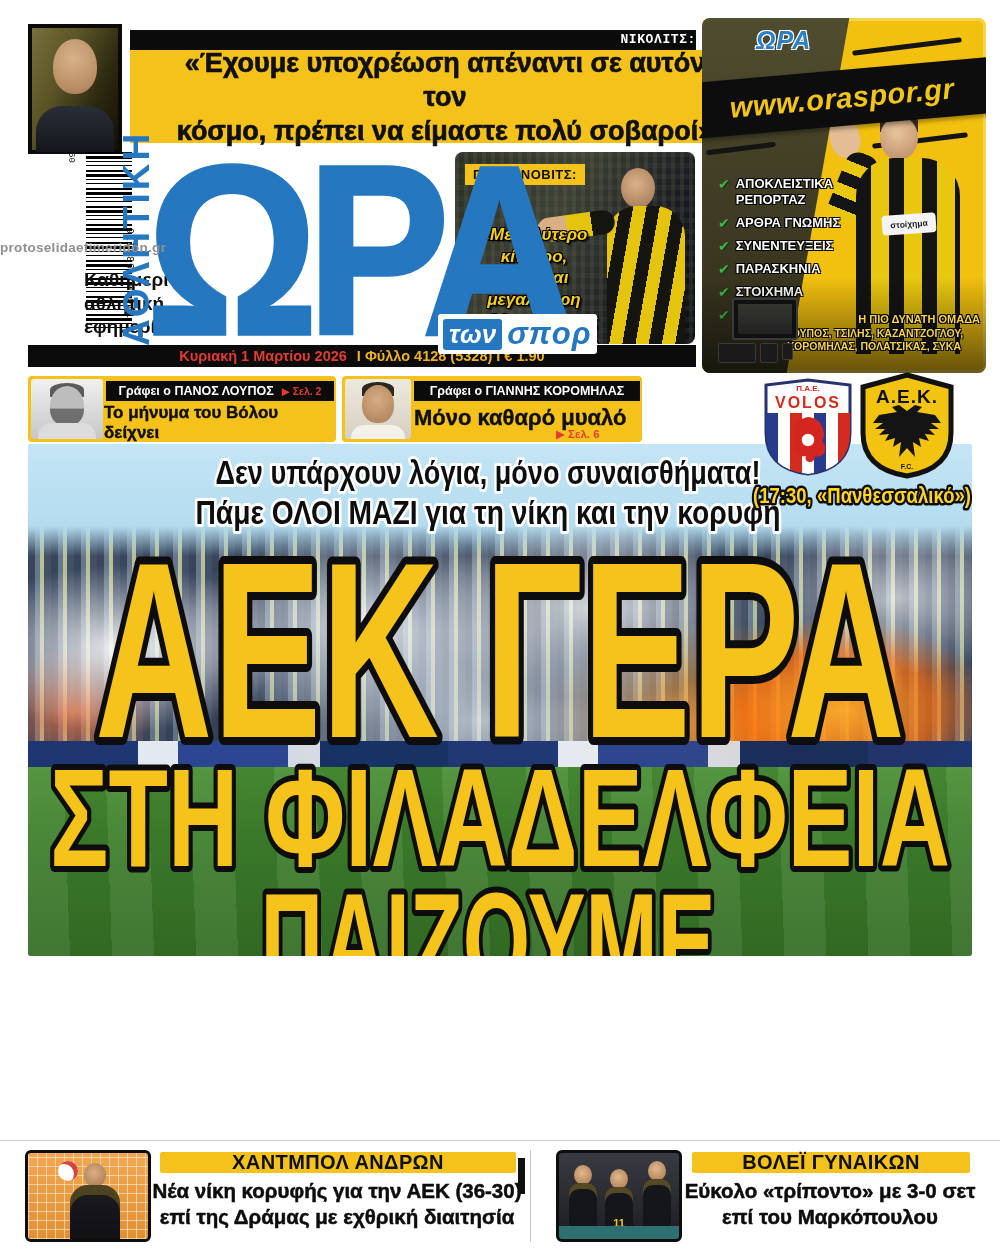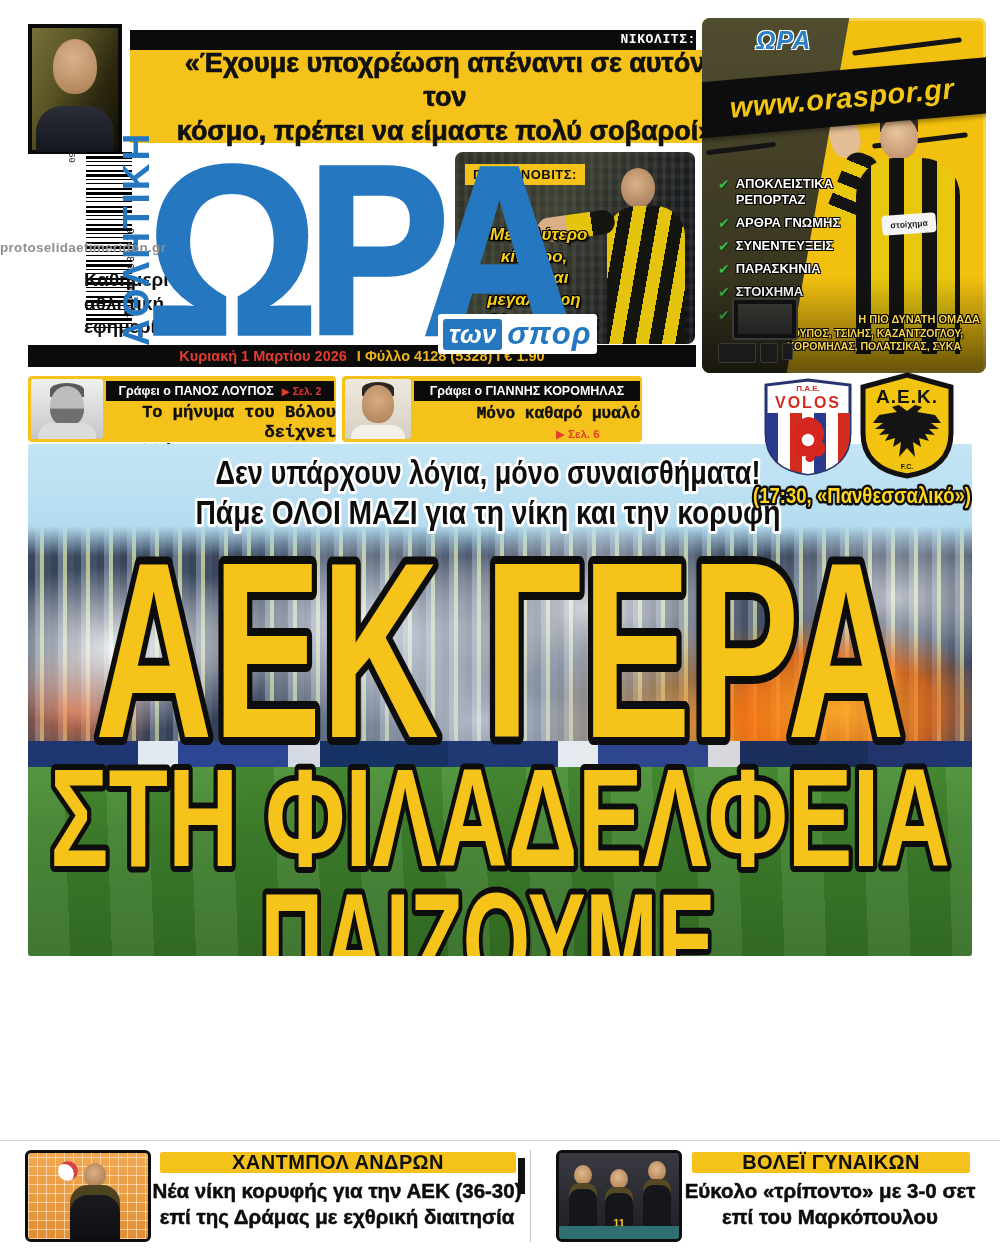--- a/index.html
+++ b/index.html
@@ -110,23 +110,23 @@
   .colphoto2{left:345px;width:66px;background:linear-gradient(#eee9dd,#d6d0c2);}
   .cp2-hair{position:absolute;left:50%;top:3px;width:32px;height:14px;margin-left:-16px;border-radius:50% 50% 0 0;background:#2e2620;}
   .cp2-head{position:absolute;left:50%;top:6px;width:32px;height:38px;margin-left:-16px;border-radius:50% 50% 44% 44%;
             background:radial-gradient(circle at 48% 40%,#d9ad84,#b2875e 80%);}
   .cp2-body{position:absolute;left:50%;bottom:-6px;width:54px;height:20px;margin-left:-27px;border-radius:13px 13px 0 0;background:#f4f1ea;}
   .colbar{top:381px;height:20px;background:#0b0b0b;color:#fff;font-size:12.5px;font-weight:bold;line-height:20px;text-align:center;
           display:flex;align-items:center;justify-content:center;gap:8px;}
   .colbar1{left:106px;width:228px;}
   .colbar2{left:414px;width:226px;}
   .colpage{color:#e23c30;font-size:10.5px;}
-  .coltext{font-weight:bold;color:#0f0f0f;text-align:right;font-family:Liberation Mono, monospace;-webkit-text-stroke:.4px #0f0f0f;}
+  .coltext{font-weight:bold;color:#0f0f0f;text-align:left;-webkit-text-stroke:.4px #0f0f0f;}
   .coltext1{left:104px;top:403px;width:232px;font-size:17px;line-height:19.5px;}
-  .coltext2{left:414px;top:405px;width:226px;font-size:16px;}
+  .coltext2{left:414px;top:405px;width:226px;font-size:22px;}
   .colpage2{left:556px;top:427px;font-size:11.5px;color:#e23c30;font-weight:bold;}
 
   
   .volos-logo{left:762px;top:377px;z-index:8;}
   .aek-logo{left:858px;top:371px;z-index:8;}
   .kickoff{left:748px;top:478px;z-index:8;}
 
   
   .hero{left:28px;top:444px;width:944px;height:512px;overflow:hidden;border-radius:3px;background:#aed9ee;}
   .hero-sky{position:absolute;inset:0;background:linear-gradient(180deg,#c4e5f5 0%,#b2dbef 18%,#a0cde5 32%,#92bed8 42%);}

